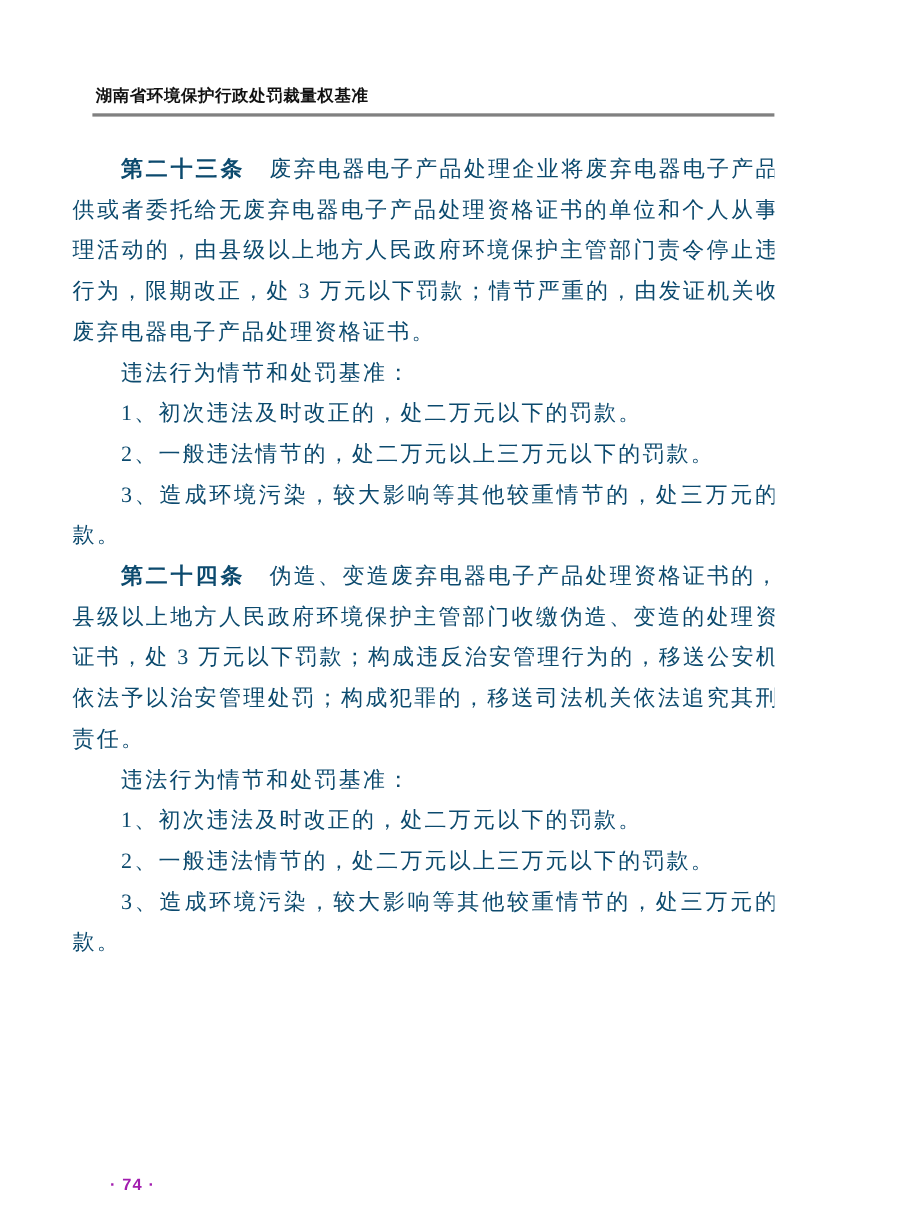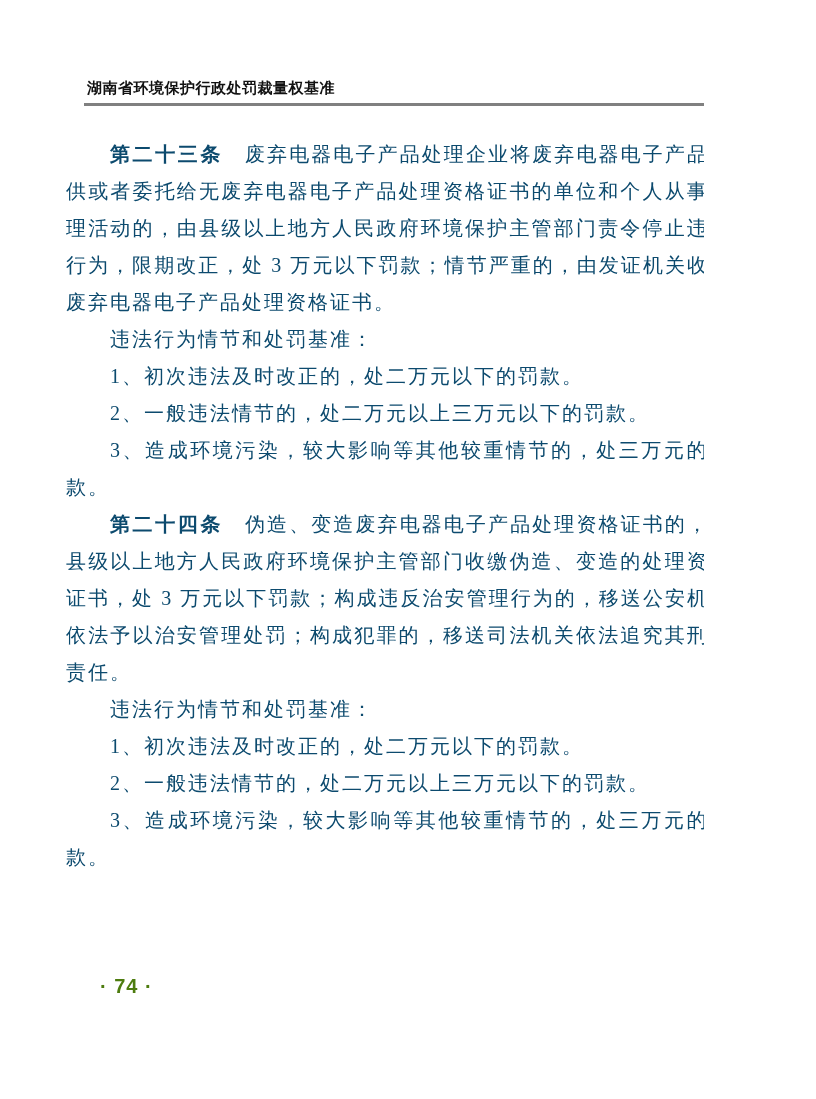--- a/index.html
+++ b/index.html
@@ -45,26 +45,26 @@
     text-indent:44px;
   }
   .article-label{
     font-family:"Liberation Sans", sans-serif;
     font-weight:700;
     padding-right:22px;
     letter-spacing:2.5px;
   }
   .page-footer{
     position:absolute;
-    left:100px;top:976px;
+    left:100px;top:1068px;
     font-family:"Liberation Sans", sans-serif;
     font-weight:700;
-    font-size:20px;
+    font-size:15px;
     line-height:20px;
-    color:#4d7c0f;
+    color:#a21caf;
     letter-spacing:1px;
   }
 </style>
 </head>
 <body>
 
 <div class="page">
 
   <div class="running-header">
     <span class="title">湖南省环境保护行政处罚裁量权基准</span>

